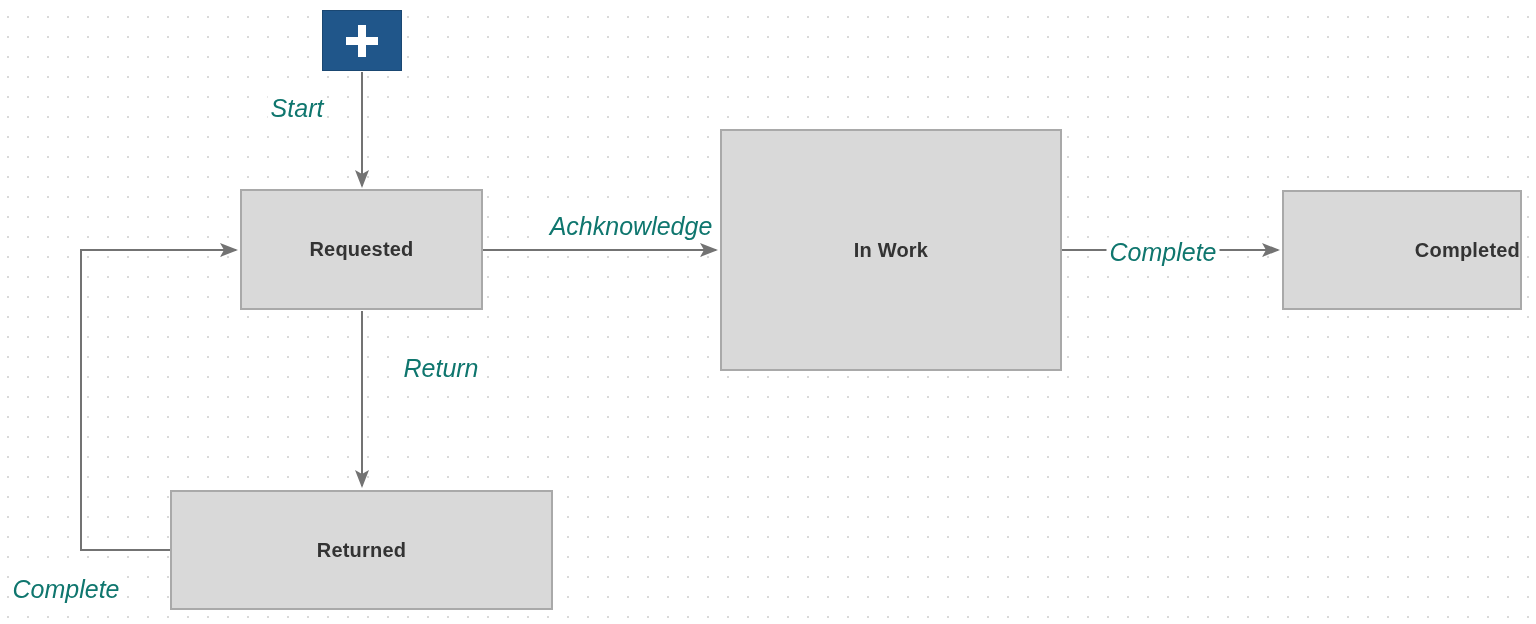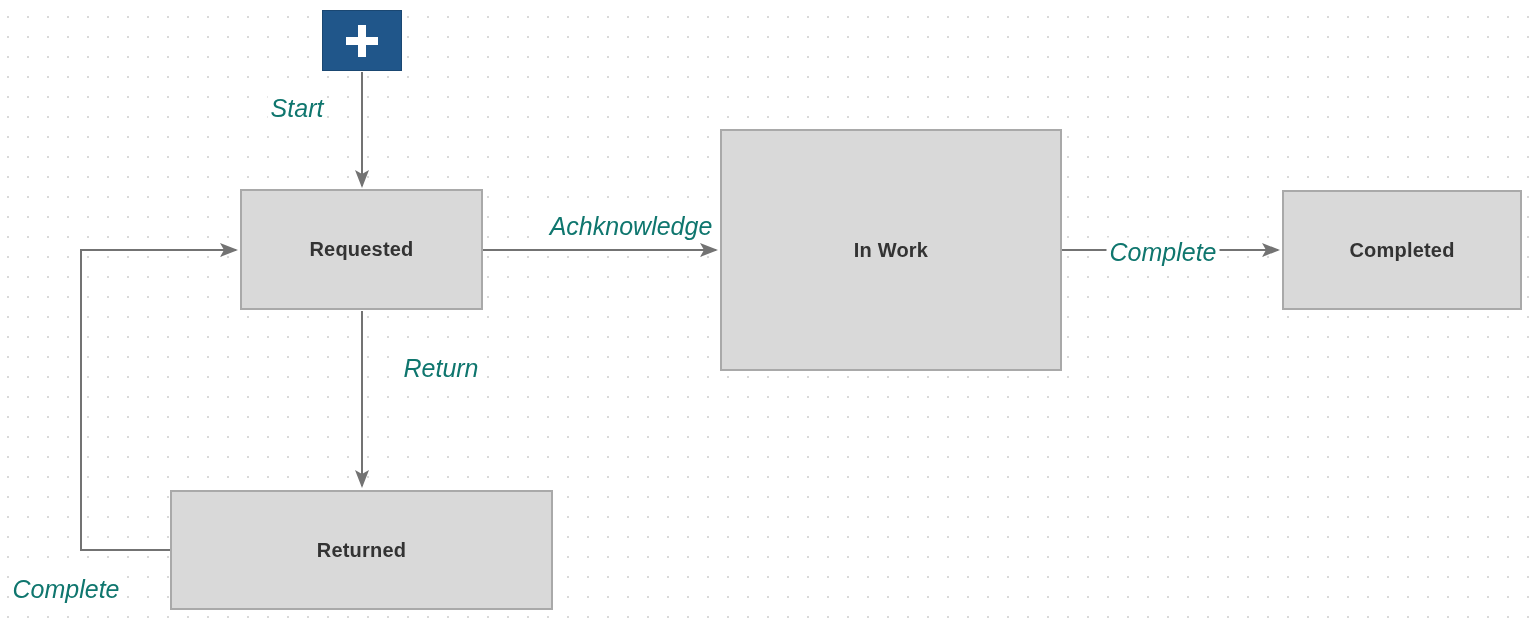--- a/index.html
+++ b/index.html
@@ -51,21 +51,21 @@
     letter-spacing: 0.2px;
   }
   .start-button {
     left: 322px; top: 10px; width: 80px; height: 61px;
     background: #20568a;
     border: 1px solid #1a4772;
     cursor: pointer;
   }
   .node-requested { left: 240px; top: 189px; width: 243px; height: 121px; }
   .node-in-work   { left: 720px; top: 129px; width: 342px; height: 242px; }
-  .node-completed { left: 1282px; top: 190px; width: 240px; height: 120px; }
+  .node-completed { left: 1282px; top: 190px; width: 240px; height: 120px; justify-content: flex-end; }
   .node-returned  { left: 170px; top: 490px; width: 383px; height: 120px; }
 
   .edge-label {
     position: absolute;
     transform: translate(-50%, -50%);
     font-size: 25px;
     font-style: italic;
     color: #0f766e;
     background: #ffffff;
     padding: 0 3px;

